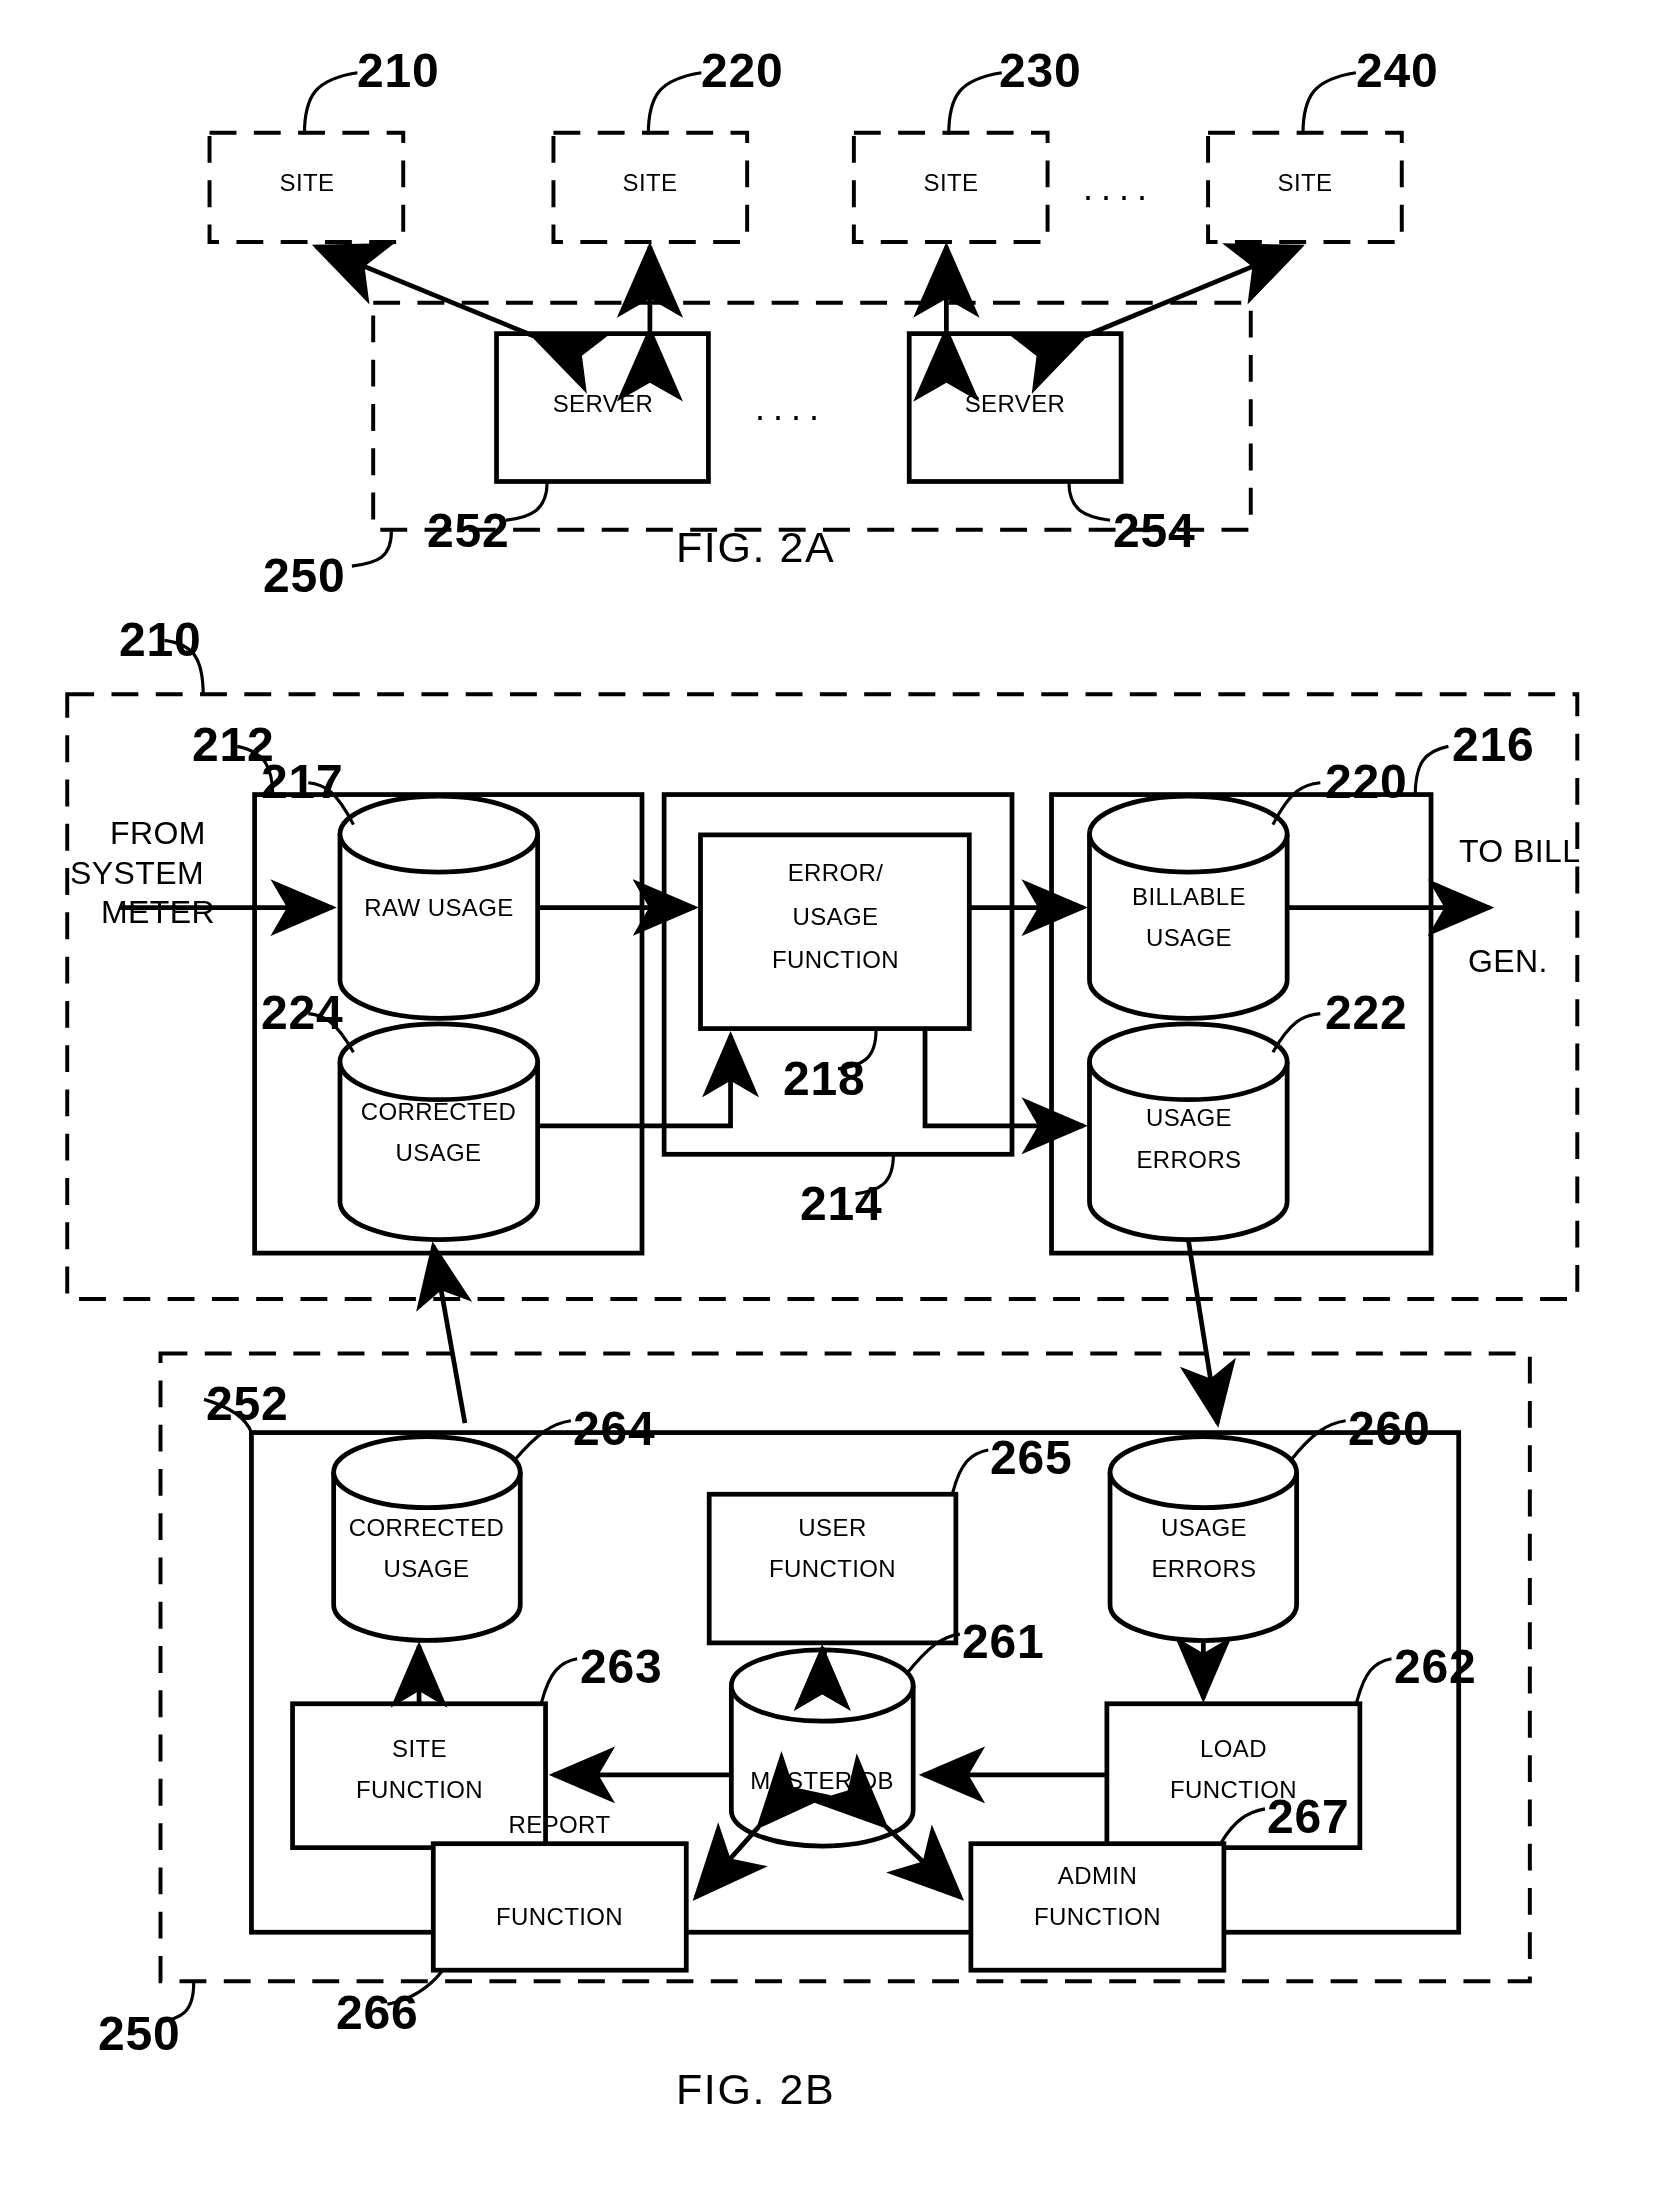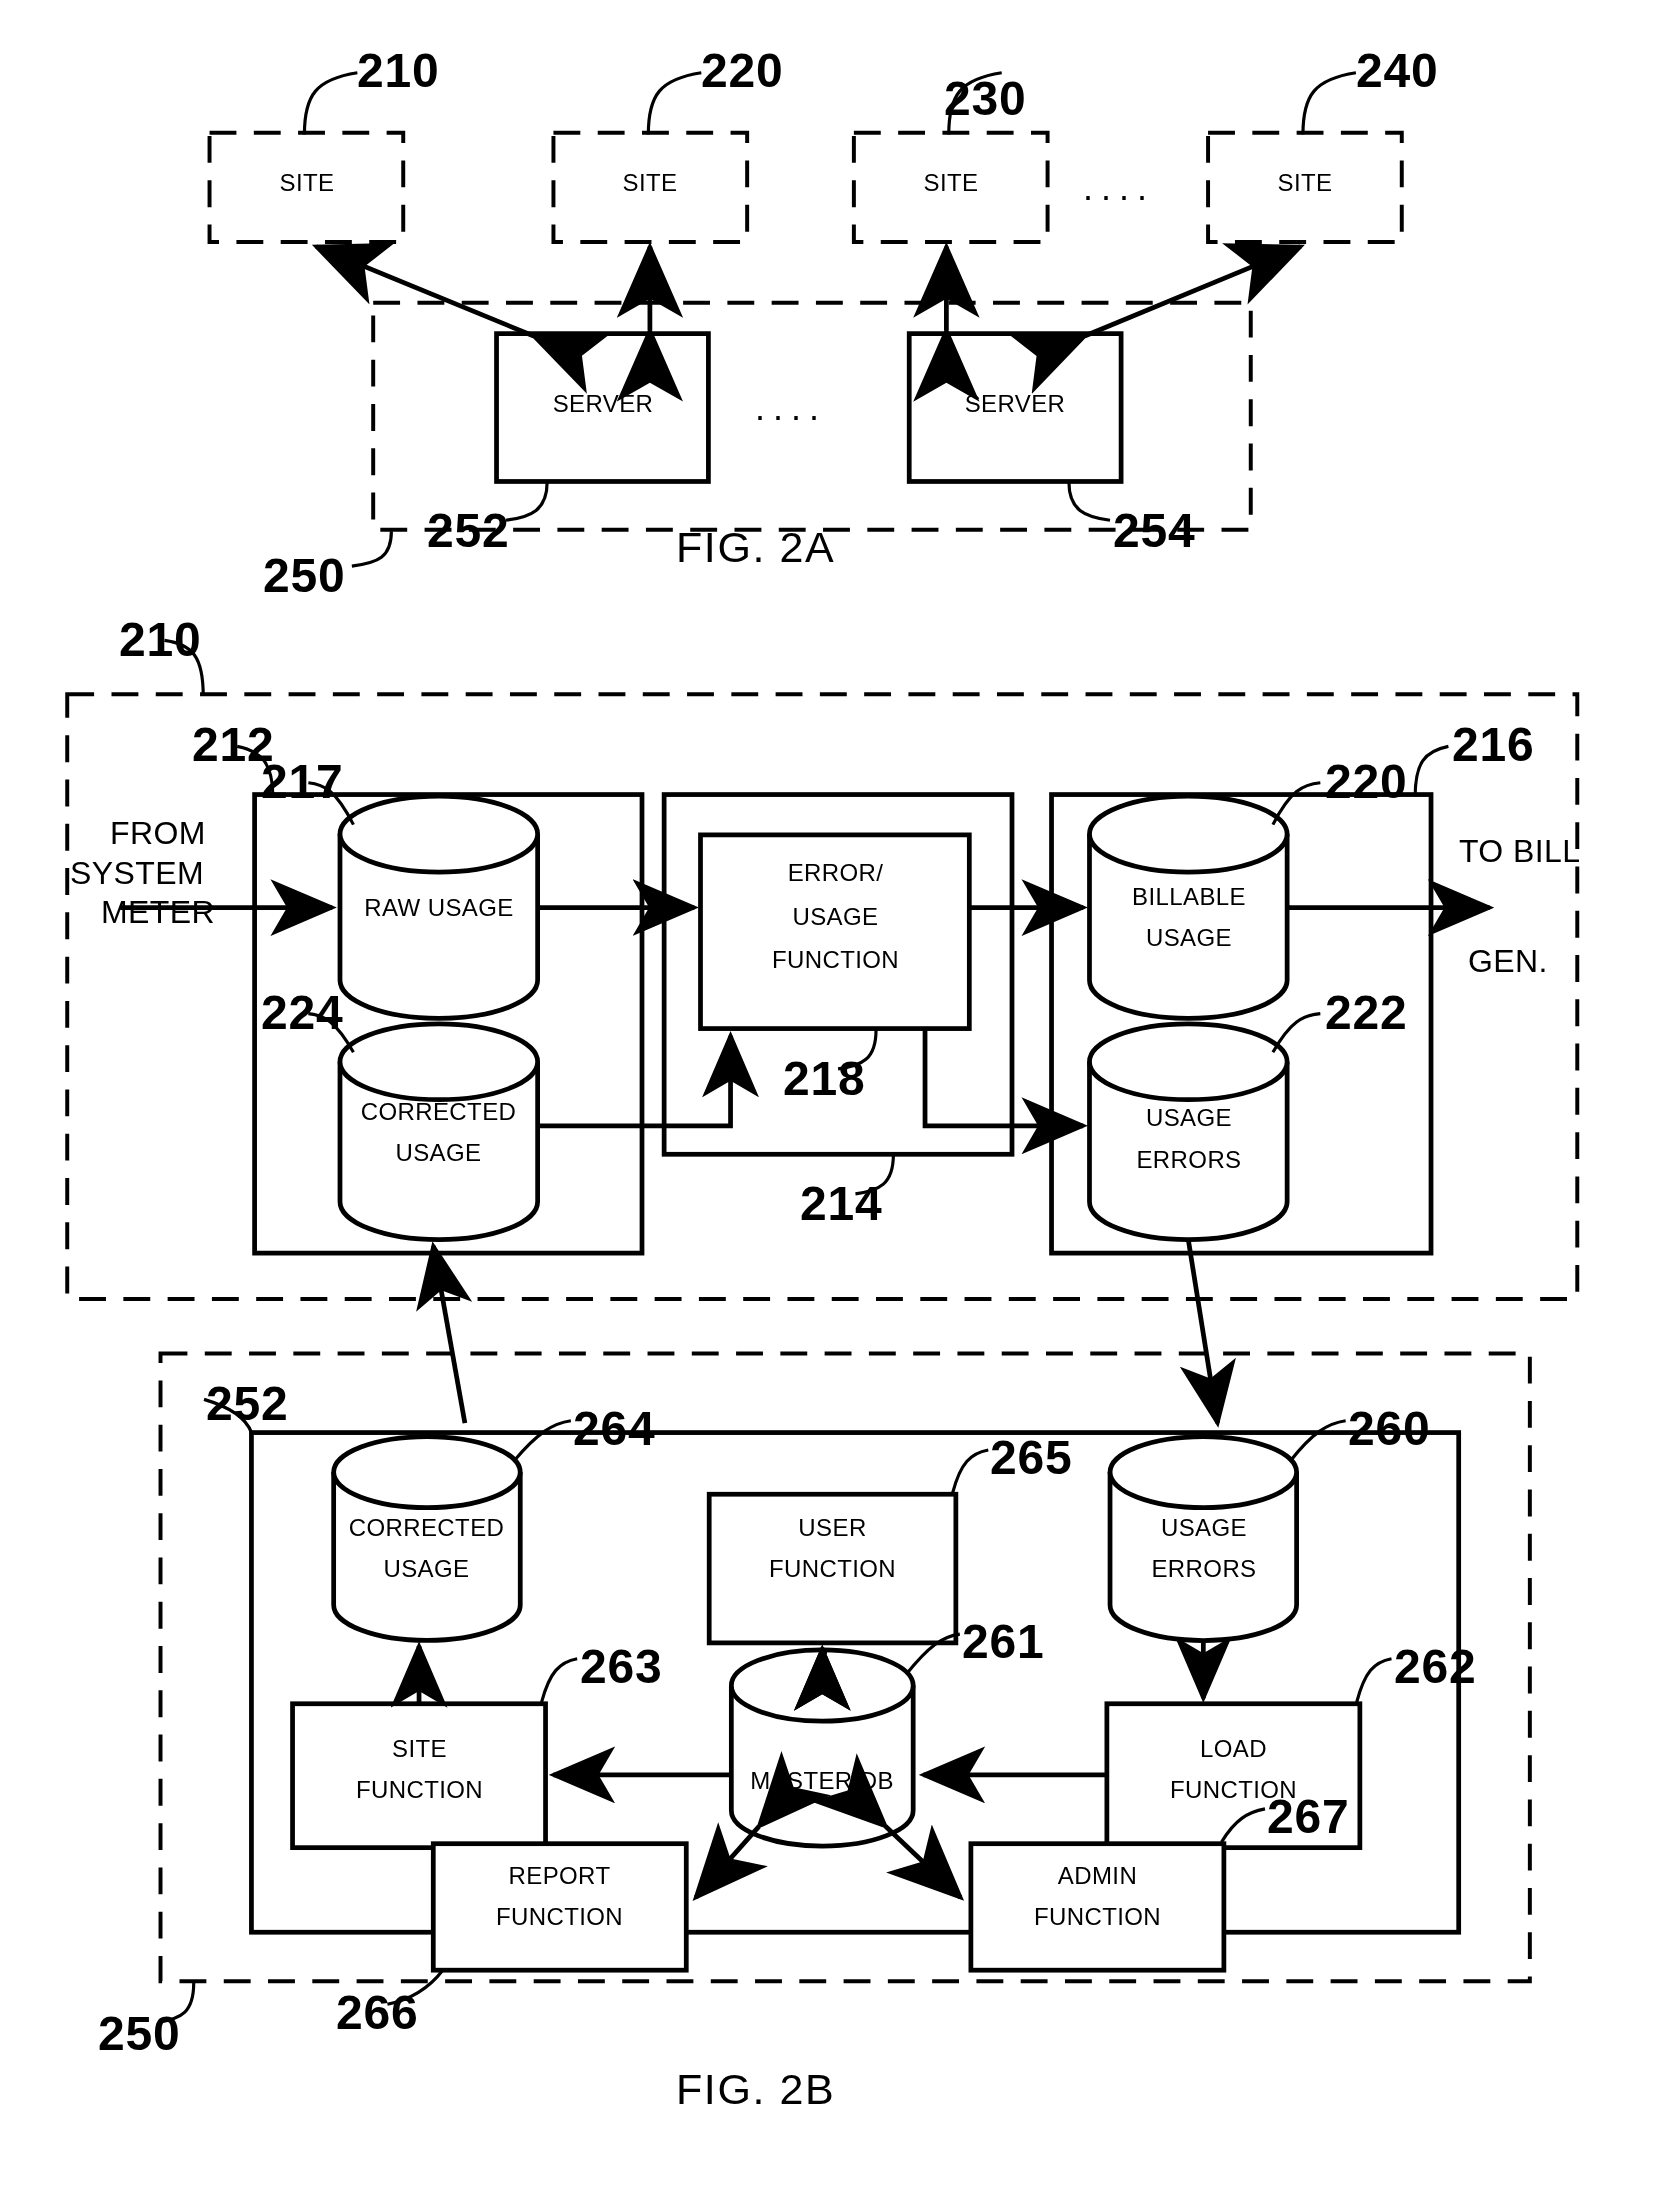--- a/index.html
+++ b/index.html
@@ -264,21 +264,21 @@
       <line x1="925" y1="2245" x2="700" y2="2245" marker-end="url(#ah)"></line>
 
       <line x1="960" y1="2310" x2="880" y2="2400" marker-end="url(#ahs)" marker-start="url(#ahs)"></line>
 
       <line x1="1120" y1="2310" x2="1215" y2="2400" marker-end="url(#ahs)" marker-start="url(#ahs)"></line>
     </g>
   </svg>
 
   <div class="lbl refnum" style="left:357px; top:44px;">210</div>
   <div class="lbl refnum" style="left:701px; top:44px;">220</div>
-  <div class="lbl refnum" style="left:944px; top:44px;margin-top:28px;">230</div>
+  <div class="lbl refnum" style="left:999px; top:44px;">230</div>
   <div class="lbl refnum" style="left:1356px; top:44px;">240</div>
 
   <div class="lbl boxlbl" style="left:210px; top:170px; width:194px;">SITE</div>
   <div class="lbl boxlbl" style="left:553px; top:170px; width:194px;">SITE</div>
   <div class="lbl boxlbl" style="left:854px; top:170px; width:194px;">SITE</div>
   <div class="lbl boxlbl" style="left:1208px; top:170px; width:194px;">SITE</div>
 
   <div class="lbl dots" style="left:1083px; top:168px;">....</div>
 
   <div class="lbl boxlbl" style="left:497px; top:391px; width:212px;">SERVER</div>
@@ -346,21 +346,21 @@
   <div class="lbl boxlbl" style="left:1105px; top:1556px; width:198px;">ERRORS</div>
 
   <div class="lbl boxlbl" style="left:293px; top:1736px; width:253px;">SITE</div>
   <div class="lbl boxlbl" style="left:293px; top:1777px; width:253px;">FUNCTION</div>
 
   <div class="lbl boxlbl" style="left:723px; top:1768px; width:198px;">MASTER DB</div>
 
   <div class="lbl boxlbl" style="left:1107px; top:1736px; width:253px;">LOAD</div>
   <div class="lbl boxlbl" style="left:1107px; top:1777px; width:253px;">FUNCTION</div>
 
-  <div class="lbl boxlbl" style="left:433px; top:1863px; width:253px;">REPORT</div>
+  <div class="lbl boxlbl" style="left:433px; top:1812px; width:253px;">REPORT</div>
   <div class="lbl boxlbl" style="left:433px; top:1904px; width:253px;">FUNCTION</div>
 
   <div class="lbl boxlbl" style="left:971px; top:1863px; width:253px;">ADMIN</div>
   <div class="lbl boxlbl" style="left:971px; top:1904px; width:253px;">FUNCTION</div>
 
   <div class="lbl figcap" style="left:676px; top:2065px;">FIG. 2B</div>
 
 </div>
 
 

